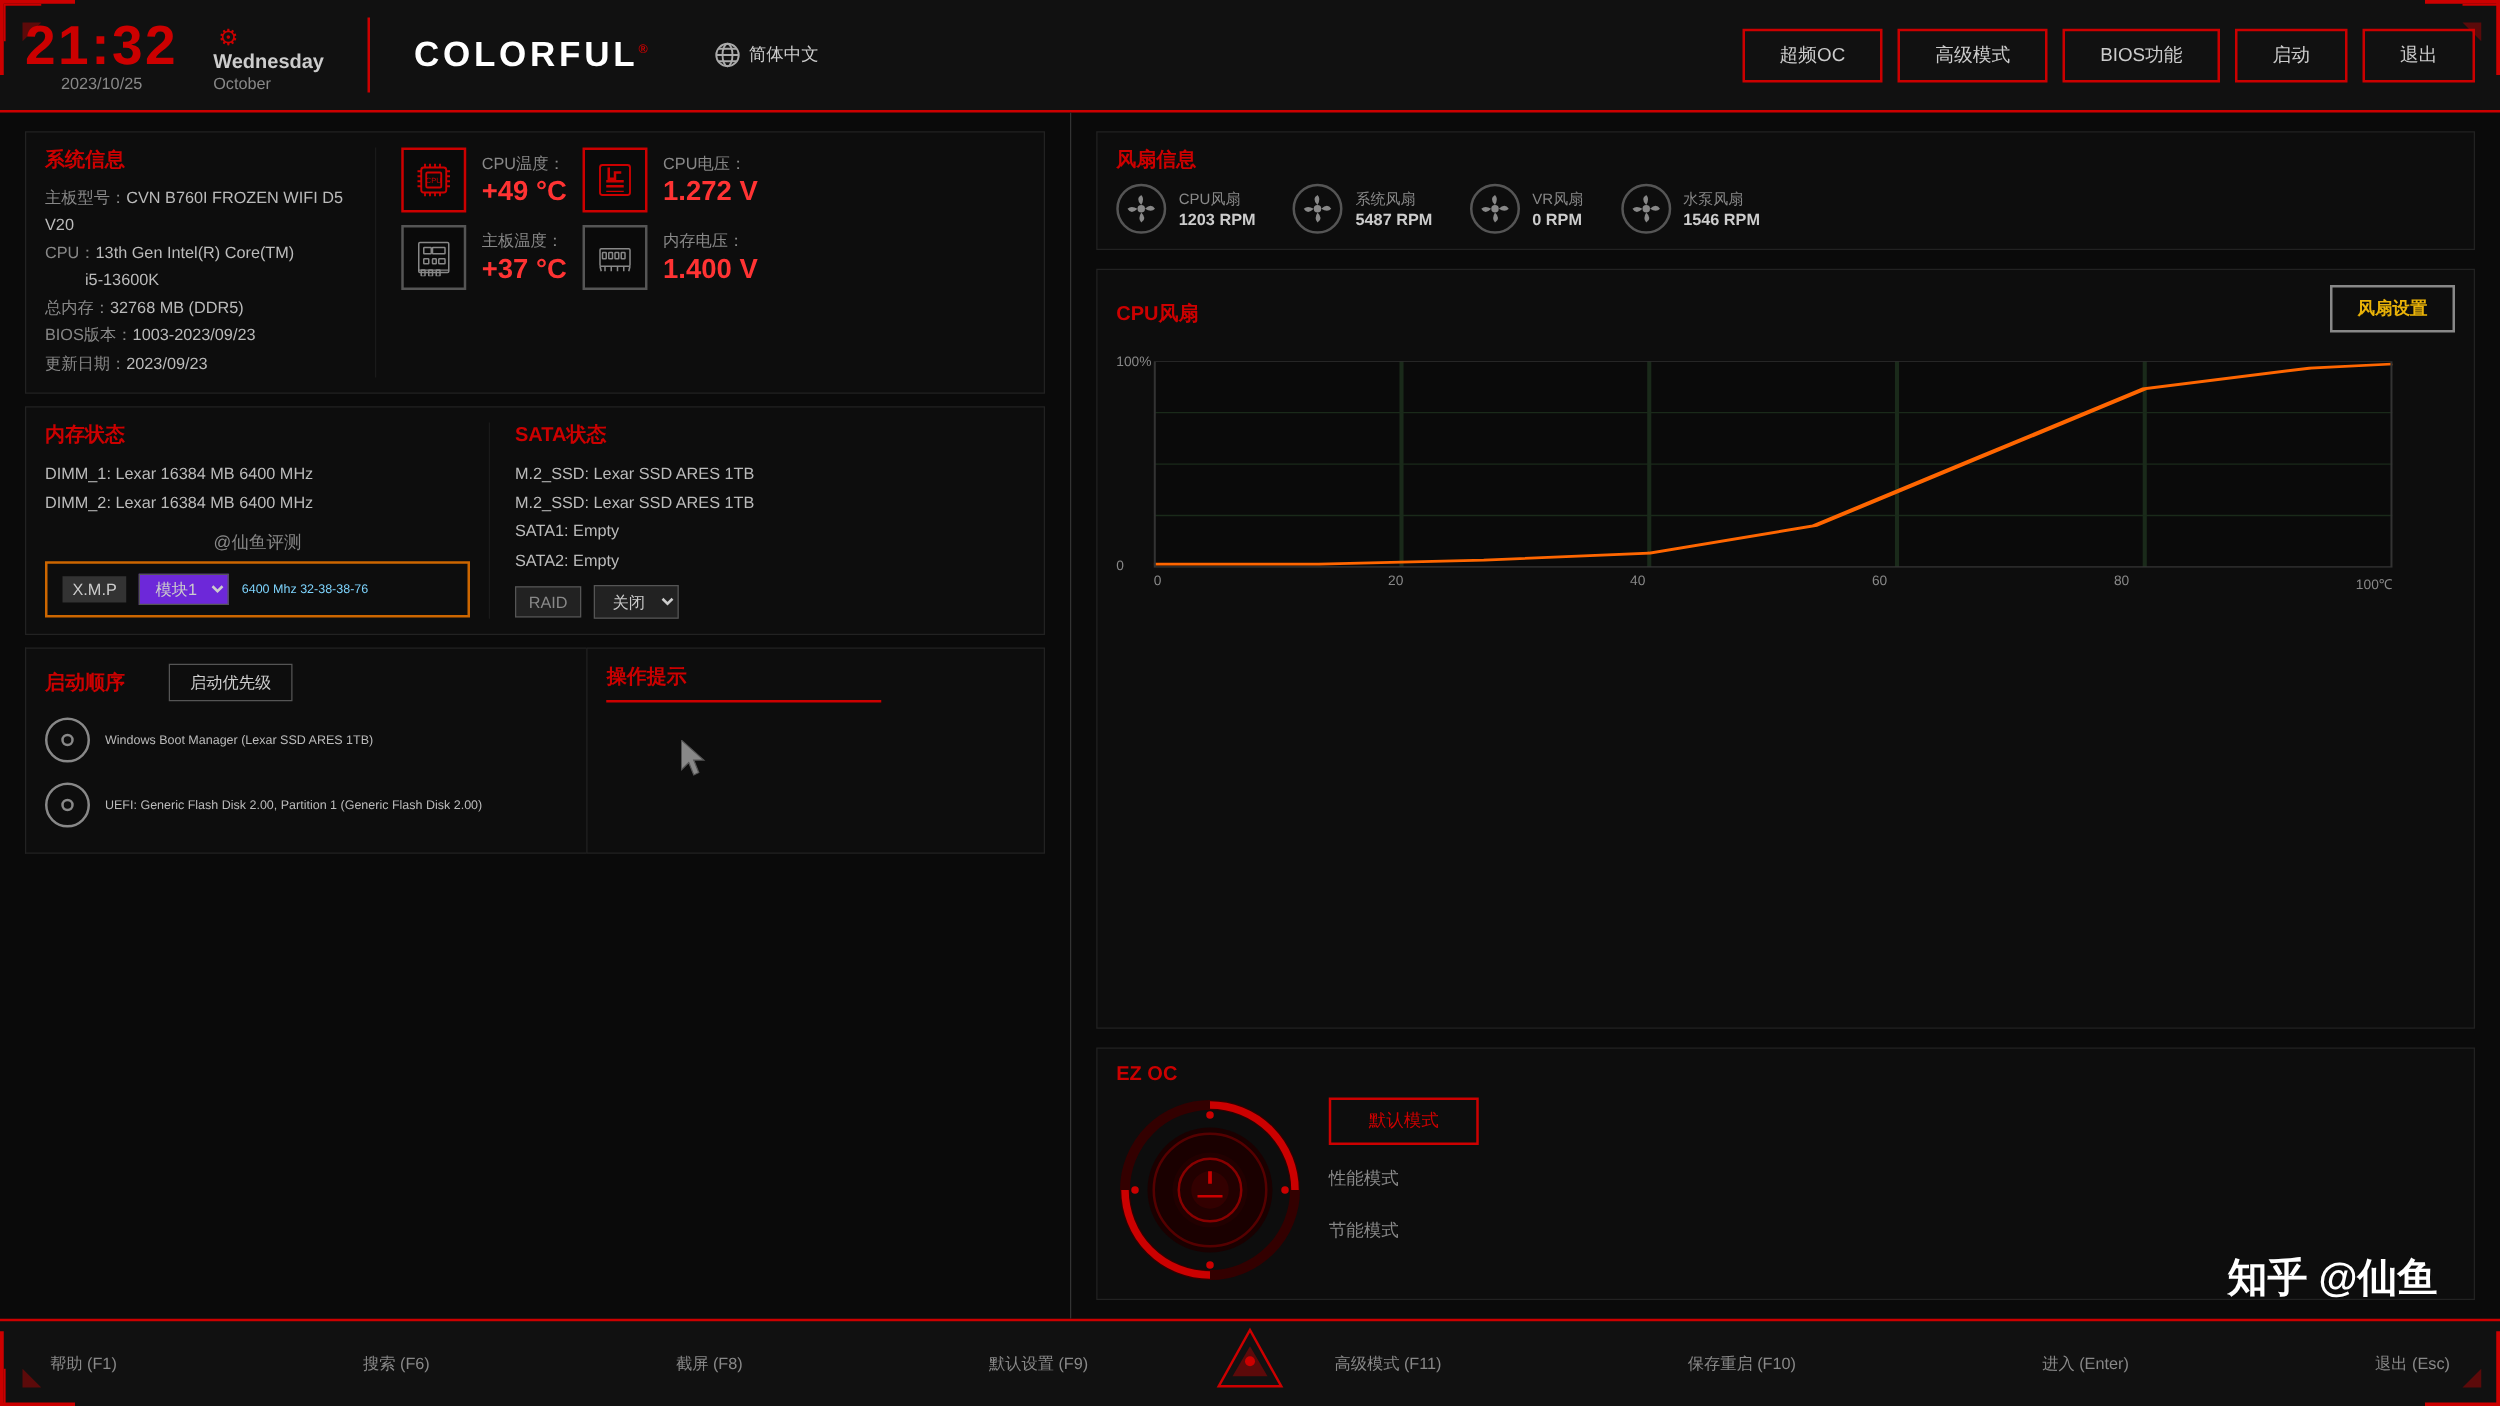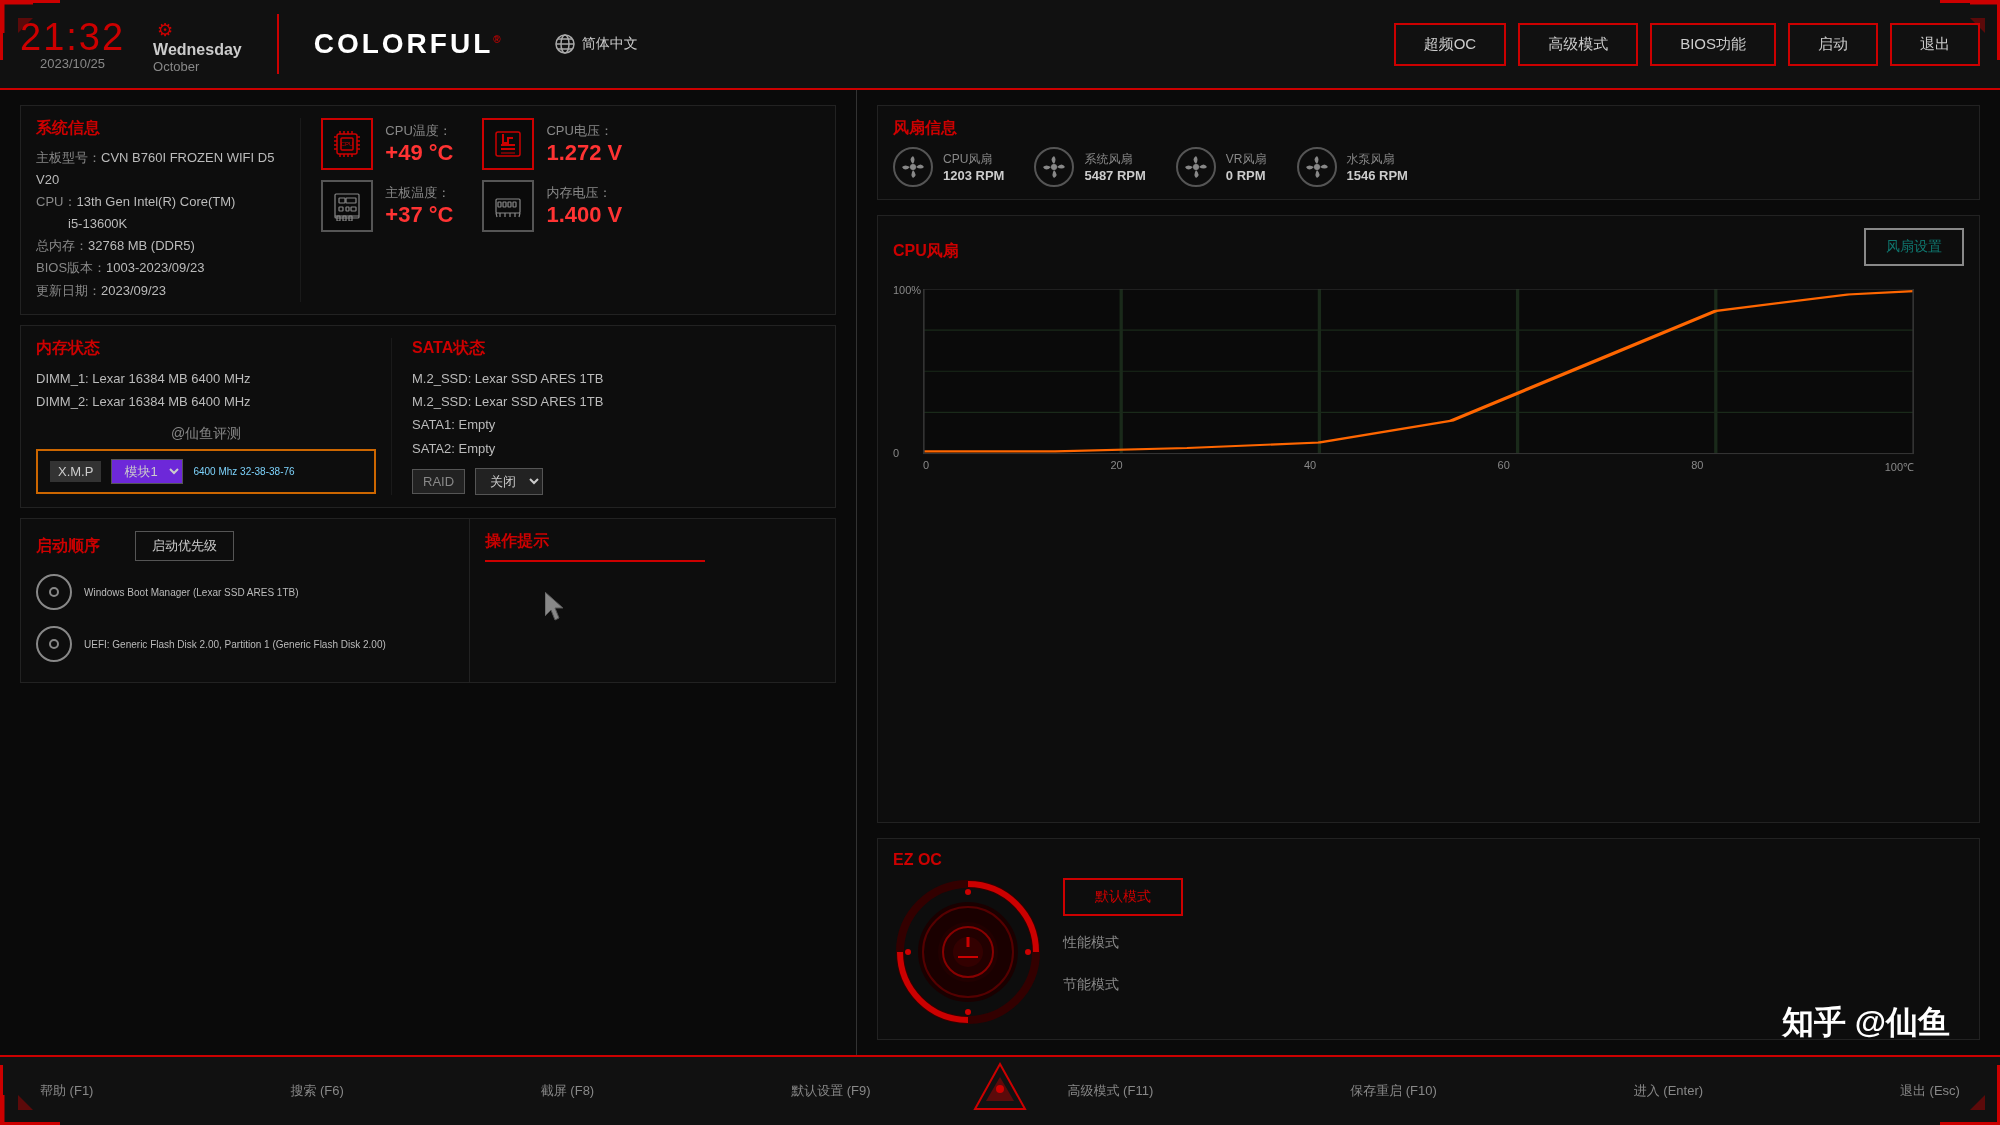--- a/index.html
+++ b/index.html
@@ -42,22 +42,22 @@
       gap: 20px;
     }
 
     .header-time {
       display: flex;
       flex-direction: column;
       align-items: center;
     }
 
     .time-big {
-      font-size: 38px;
-      font-weight: normal;
+      font-size: 44px;
+      font-weight: bold;
       color: #cc0000;
       line-height: 1;
       letter-spacing: 2px;
     }
 
     .time-date {
       font-size: 13px;
       color: #888;
       text-align: center;
     }
@@ -290,25 +290,26 @@
       background: #0d0d0d;
       border: 1px solid #222;
       padding: 12px 15px;
       flex: 1;
     }
 
     .fan-setting-btn {
       float: right;
       background: transparent;
       border: 2px solid #888;
-      color: #0f766e;
+      color: #eab308;
       padding: 8px 20px;
       font-size: 14px;
       cursor: pointer;
       margin-bottom: 8px;
+      font-weight: bold;
     }
 
     .oc-mode-btn {
       background: transparent;
       border: 2px solid #cc0000;
       color: #cc0000;
       padding: 8px 20px;
       font-size: 14px;
       cursor: pointer;
       min-width: 120px;
@@ -376,21 +377,21 @@
     .sys-temp-right {
       flex: 2;
       display: flex;
       flex-direction: column;
       gap: 10px;
     }
 
     .temp-pair {
       display: flex;
       align-items: flex-start;
-      gap: 29px;
+      gap: 13px;
     }
 
     .icon-box {
       width: 52px;
       height: 52px;
       border: 2px solid #cc0000;
       display: flex;
       align-items: center;
       justify-content: center;
       background: #0a0a0a;

